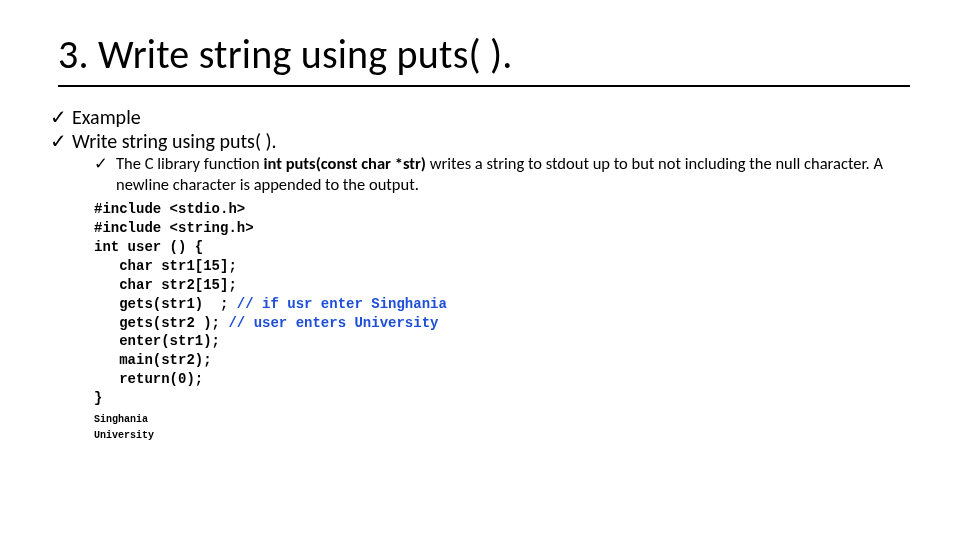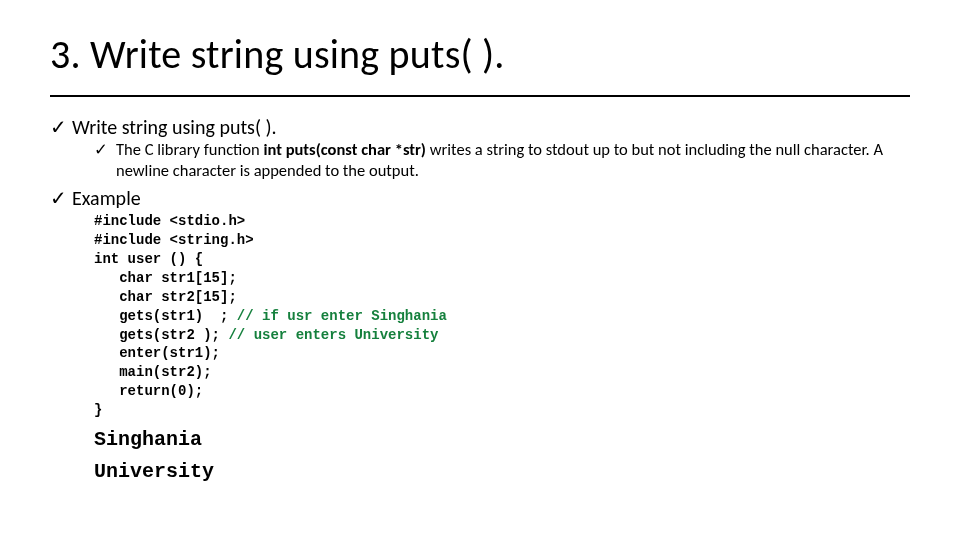--- a/index.html
+++ b/index.html
@@ -15,22 +15,22 @@
     box-sizing: border-box;
     width: 960px;
     height: 540px;
     padding: 30px 50px 20px 50px;
     position: relative;
   }
   .title {
     font-size: 40px;
     font-weight: 400;
     border-bottom: 2px solid #000;
-    padding-bottom: 16px;
-    margin: 0 0 18px 0;
+    padding-bottom: 6px;
+    margin: 0 0 18px 8px;
     letter-spacing: 0.2px;
   }
   ul.tick {
     list-style: none;
     margin: 0;
     padding: 0;
   }
   ul.tick > li {
     position: relative;
     padding-left: 22px;
@@ -62,54 +62,54 @@
     font-family: "Courier New", monospace;
     font-size: 14px;
     font-weight: 700;
     white-space: pre;
     color: #000;
     line-height: 1.35;
     padding-left: 44px;
     margin-top: 2px;
     margin-bottom: 4px;
   }
-  .code-block .cmt  { color: #15803d; }
+  .code-block .cmt  { color: #1d4ed8; }
   .output-block {
     font-family: "Courier New", monospace;
-    font-size: 20px;
+    font-size: 10px;
     font-weight: 700;
     white-space: pre;
     color: #000;
     line-height: 1.6;
     padding-left: 44px;
     margin-top: 2px;
   }
 </style>
 </head>
 <body>
 
 <div class="slide">
 
   <h1 class="title">3. Write string using puts( ).</h1>
 
   <ul class="tick">
 
     <li class="lvl1">
+      <span>Example</span>
+    </li>
+
+    <li class="lvl1">
       <span>Write string using puts( ).</span>
       <div class="lvl1-content">
         <ul class="tick">
           <li class="lvl2">
             <span>The C library function </span><b>int puts(const char *str)</b><span> writes a string to stdout up to but not including the null character. A newline character is appended to the output.</span>
           </li>
         </ul>
       </div>
-    </li>
-
-    <li class="lvl1">
-      <span>Example</span>
     </li>
   </ul>
 
   <div class="code-block"><span>#include &lt;stdio.h&gt;</span>
 <span>#include &lt;string.h&gt;</span>
 <span>int user () {</span>
 <span>   char str1[15];</span>
 <span>   char str2[15];</span>
 <span>   gets(str1)  ; </span><span class="cmt">// if usr enter Singhania</span>
 <span>   gets(str2 ); </span><span class="cmt">// user enters University</span>

